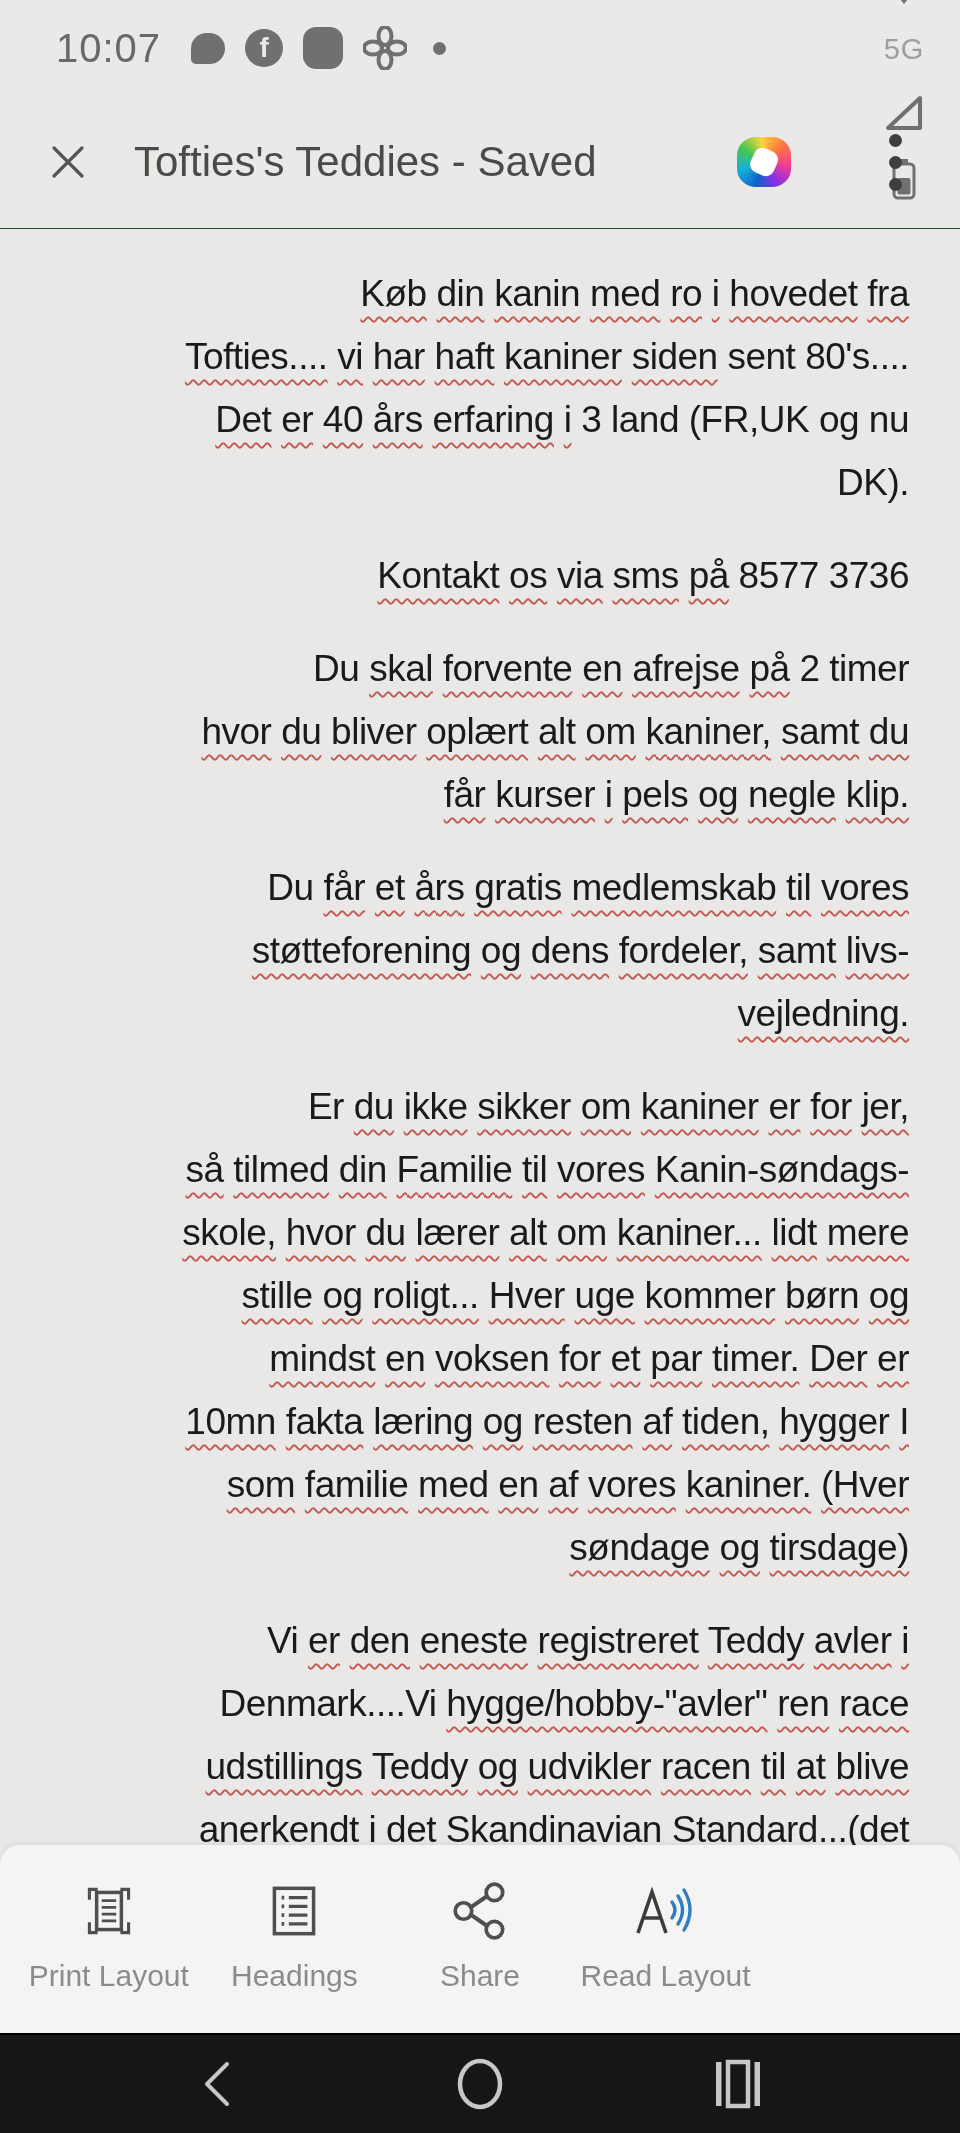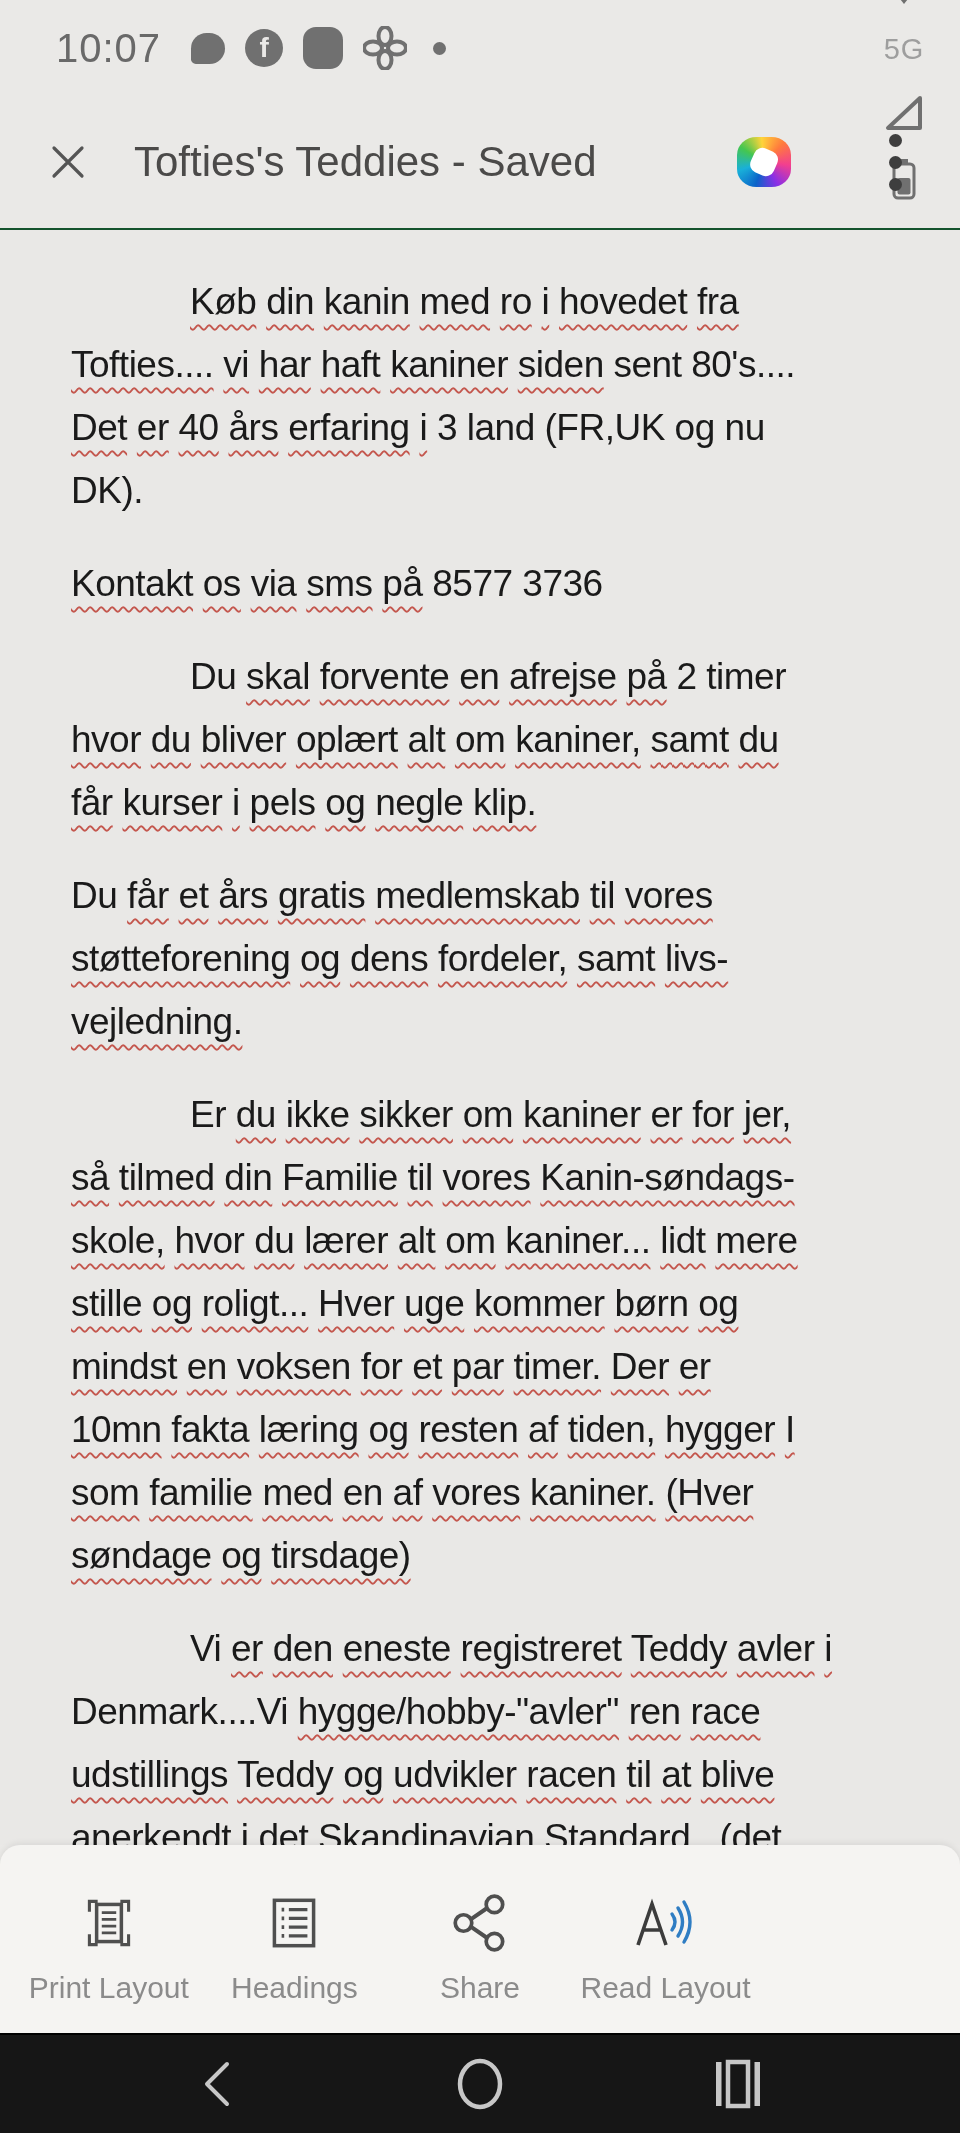--- a/index.html
+++ b/index.html
@@ -20,59 +20,59 @@
   .fb{width:38px;height:38px;background:#707070;border-radius:50%;color:#eae9e7;
       display:flex;align-items:center;justify-content:center;
       font-size:28px;font-weight:bold;line-height:1;}
   .appsq{width:40px;height:42px;background:#707070;border-radius:13px;}
   .notifdot{width:13px;height:13px;background:#707070;border-radius:50%;margin-left:6px;}
   .sb-right{margin-left:auto;display:flex;align-items:center;gap:26px;flex-direction:column;}
   .net-label{font-size:29px;color:#9e9e9e;letter-spacing:1px;}
   
   .title-bar{
     height:132px;display:flex;align-items:center;
-    padding:0 52px 0 46px;border-bottom:8px solid #14532d;
+    padding:0 52px 0 46px;border-bottom:1px solid #14532d;
   }
   .doc-title{
     flex:1;margin-left:44px;font-size:42px;color:#4b4a49;
     white-space:nowrap;overflow:hidden;text-overflow:ellipsis;
   }
   .copilot{
     width:54px;height:50px;border-radius:36%;margin-right:92px;position:relative;
     background:conic-gradient(from 200deg,#0b63c9,#19b0d9,#45c64f,#ffd43a,#ff7a3d,#f23f8f,#8a2ee6,#0b63c9);
   }
   .copilot::after{
     content:"";position:absolute;left:50%;top:50%;width:46%;height:52%;
     transform:translate(-50%,-50%) rotate(24deg);background:#fff;border-radius:34%;
   }
   .kebab{display:flex;flex-direction:column;gap:9px;padding:6px;}
   .kebab i{width:13px;height:13px;background:#3e3e3e;border-radius:50%;}
   
   .doc{
     position:absolute;left:0;right:0;top:230px;bottom:288px;
-    padding:40px 51px 0 71px;overflow:hidden;background:#e9e8e6;
+    padding:32px 51px 0 71px;overflow:hidden;background:#e9e8e6;text-align:right;
   }
   .para{
     margin:0 0 30px 0;font-size:37px;line-height:63px;letter-spacing:-0.5px;
     color:#1a1a1a;white-space:nowrap;
   }
   .para.indent{text-indent:119px;}
   .sp{
     text-decoration-line:underline;text-decoration-style:wavy;
     text-decoration-color:#c4574e;text-decoration-thickness:2px;
     text-underline-offset:10px;text-decoration-skip-ink:none;
   }
   
   .toolbar{
     position:absolute;left:0;right:0;bottom:98px;height:190px;
     background:#f5f4f2;border-radius:20px 20px 0 0;
     box-shadow:0 -2px 6px rgba(0,0,0,0.07);
     display:grid;grid-template-columns:repeat(5,1fr);padding:0 16px;
   }
-  .tool-btn{display:flex;flex-direction:column;align-items:center;justify-content:flex-start;padding-top:32px;cursor:pointer;}
+  .tool-btn{display:flex;flex-direction:column;align-items:center;justify-content:flex-start;padding-top:20px;cursor:pointer;}
   .tool-ic{height:92px;display:flex;align-items:center;justify-content:center;}
   .tool-label{font-size:30px;color:#8b8b8b;margin-top:2px;white-space:nowrap;}
   
   .navbar{
     position:absolute;left:0;right:0;bottom:0;height:98px;background:#161616;
     border-top:2px solid #000;
   }
   .nav-btn{position:absolute;top:50%;transform:translate(-50%,-50%);}
   svg{display:block;}
 </style>

